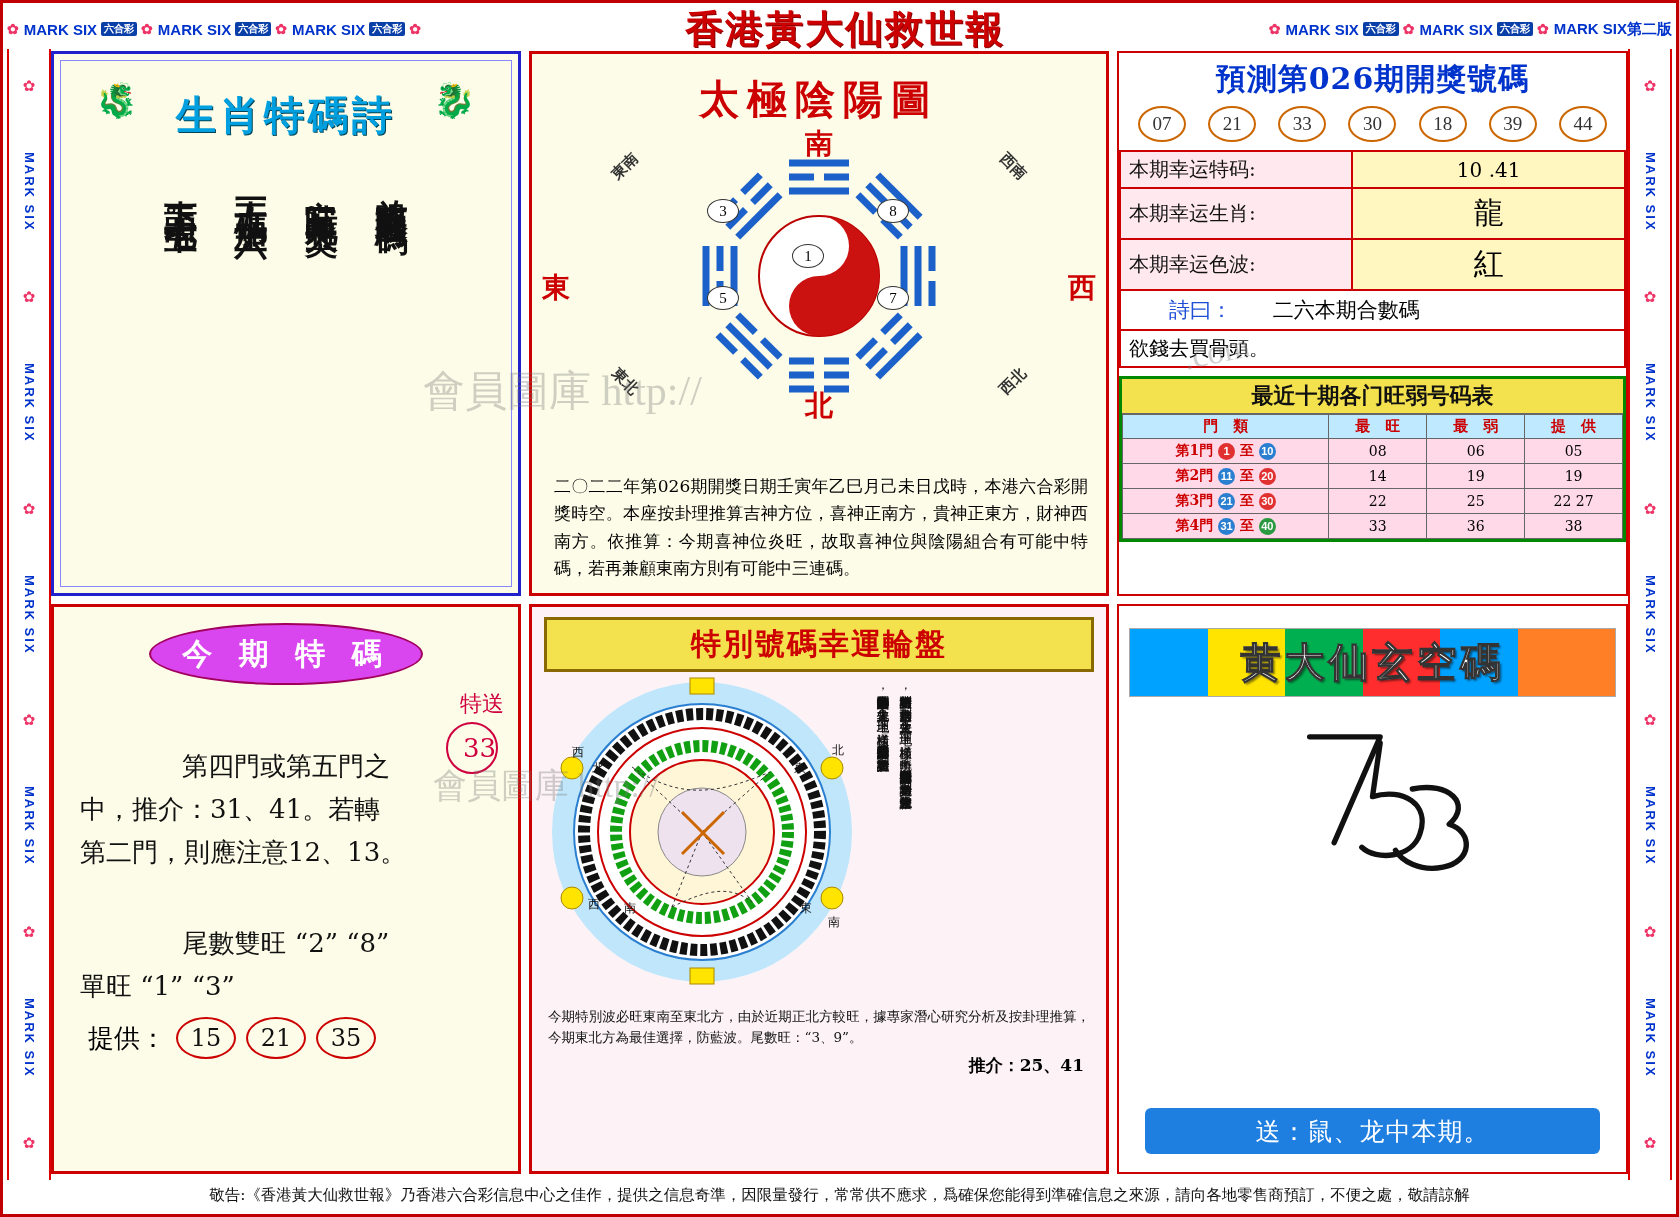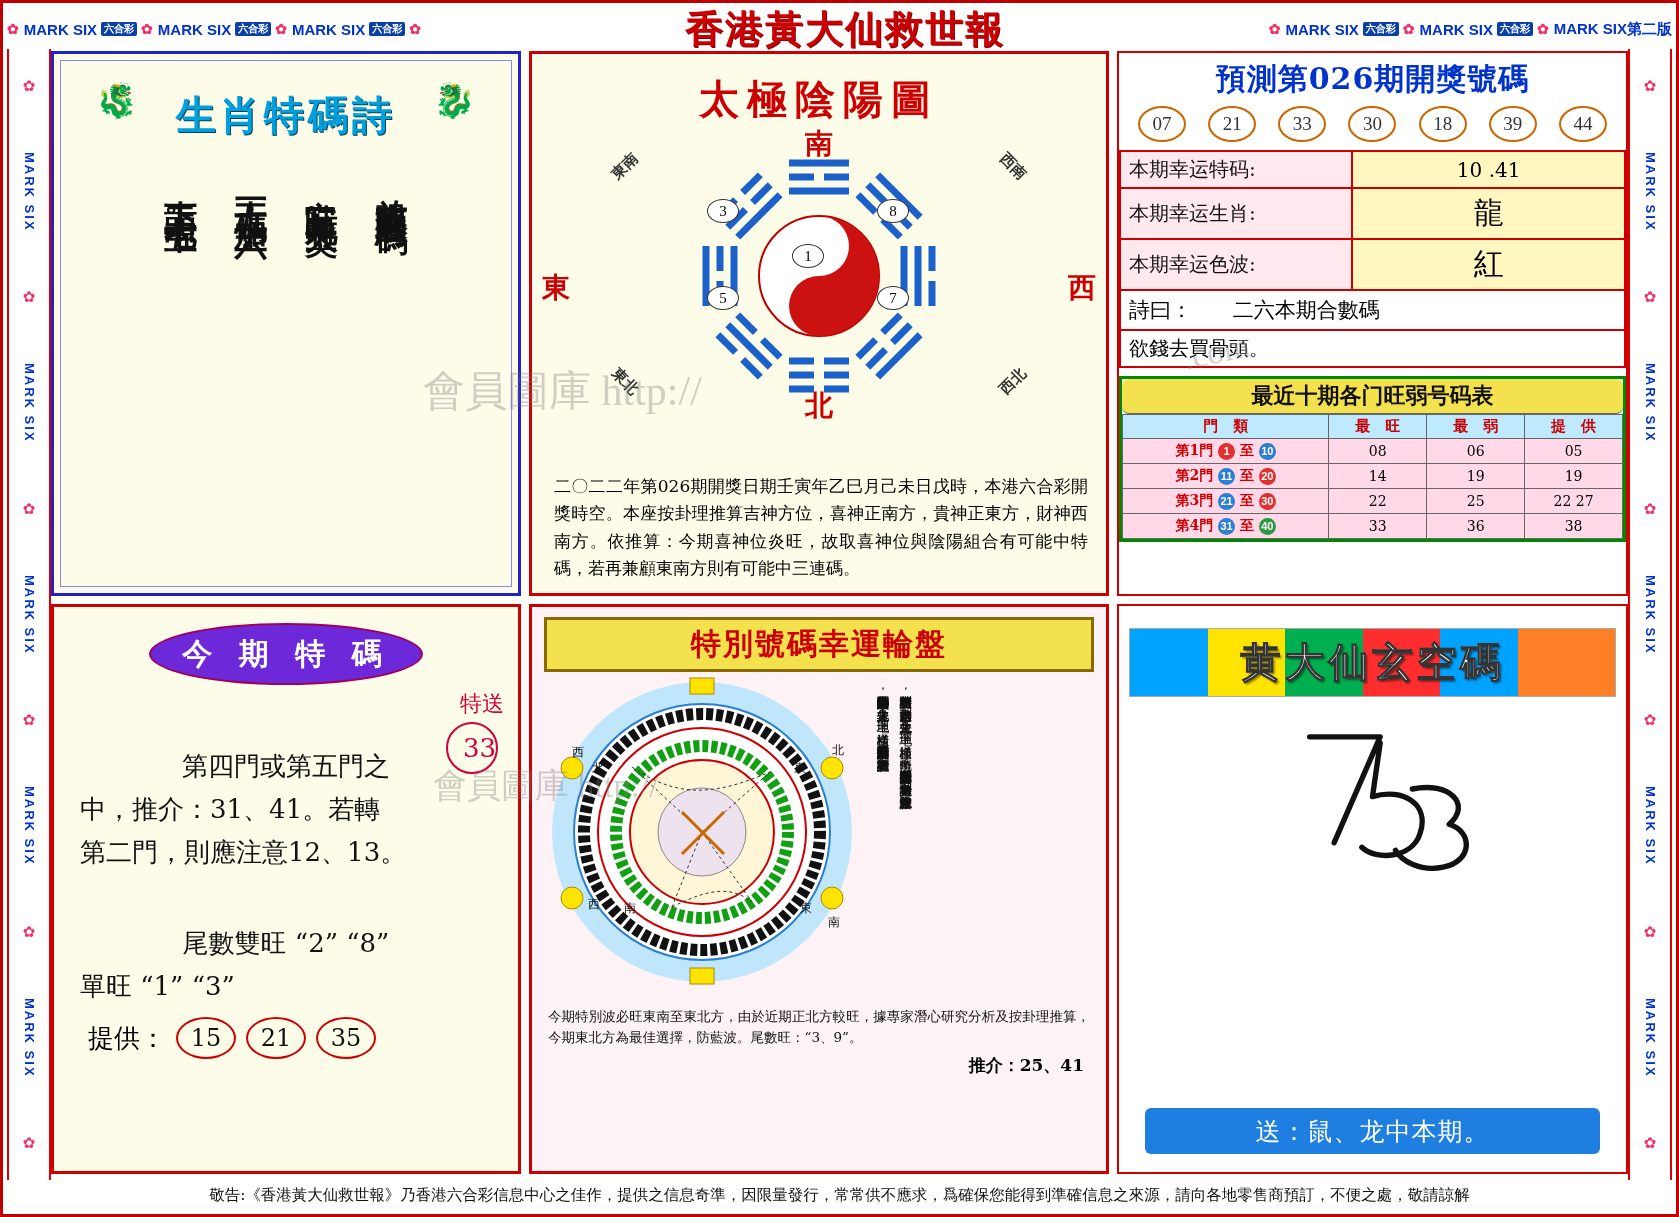--- a/index.html
+++ b/index.html
@@ -151,55 +151,54 @@
     border:2px solid #cc0000;padding:4px 8px;
     font-size:20px;font-family:"DejaVu Serif",serif;
   }
   .lt-label{background:#ffe9ef;width:46%;color:#111;}
   .lt-val{background:#fff6c0;text-align:center;font-size:26px;}
   .lt-val.big{font-size:30px;}
   .poem-line{
     border:2px solid #cc0000;border-top:none;background:#fff;
     padding:5px 8px;font-size:21px;font-family:"DejaVu Serif",serif;
   }
-  .poem-line .lead{color:#000000;}
+  .poem-line .lead{color:#1d4ed8;margin-left:40px;}
   .poem-line2{
     border:2px solid #cc0000;border-top:none;background:#fff;
     padding:4px 8px;font-size:20px;font-family:"DejaVu Serif",serif;
   }
   
   .ten{
     margin-top:8px;border:3px solid #008800;background:#eaffea;
   }
   .ten-title{
     background:#f3e14d;text-align:center;font-weight:bold;font-size:22px;
     padding:2px 0;color:#111;font-family:"DejaVu Serif",serif;
     border-bottom:1px solid #666;
-    border-radius:7px;
   }
   .ten table{width:100%;border-collapse:collapse;}
   .ten th{
     background:#bfe9ff;border:1px solid #666;font-size:15px;color:#c00;padding:2px;
     font-family:"DejaVu Serif",serif;
   }
   .ten td{
     border:1px solid #666;font-size:14px;text-align:center;padding:3px 2px;
     background:#ffd9e8;font-family:"DejaVu Serif",serif;
   }
   .ten td.men{color:#c00;font-weight:bold;white-space:nowrap;}
   .minib{
     display:inline-block;width:17px;height:17px;border-radius:50%;
     color:#fff;font-size:11px;line-height:17px;text-align:center;
     font-family:"Liberation Sans",sans-serif;
   }
   
   .p4{border:3px solid #cc0000;background:#fcfce8;}
   .oval{
     width:270px;height:58px;border-radius:50%;
-    background:#6d28d9;margin:16px auto 0;
+    background:#d946ef;margin:16px auto 0;
     display:flex;align-items:center;justify-content:center;
     color:#fff;font-size:30px;font-weight:bold;letter-spacing:8px;
     font-family:"DejaVu Serif",serif;
     border:2px solid #a0005c;
   }
   .p4-body{padding:12px 26px 0;font-size:26px;line-height:1.65;font-family:"DejaVu Serif",serif;color:#111;}
   .p4-center{text-align:center;margin-top:48px;}
   .special-send{
     position:absolute;right:14px;top:84px;width:64px;text-align:right;
     color:#d00040;font-size:22px;line-height:1.15;font-family:"DejaVu Serif",serif;

